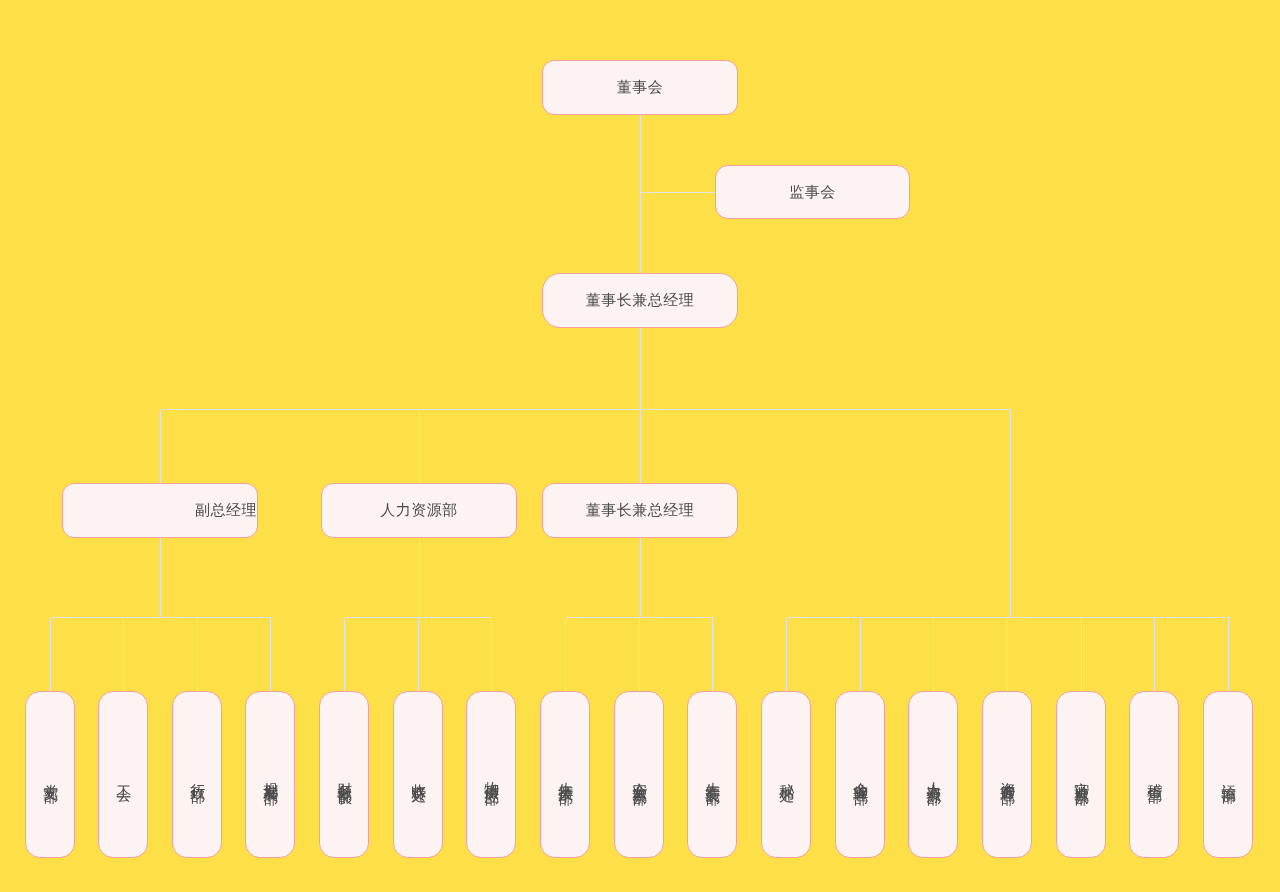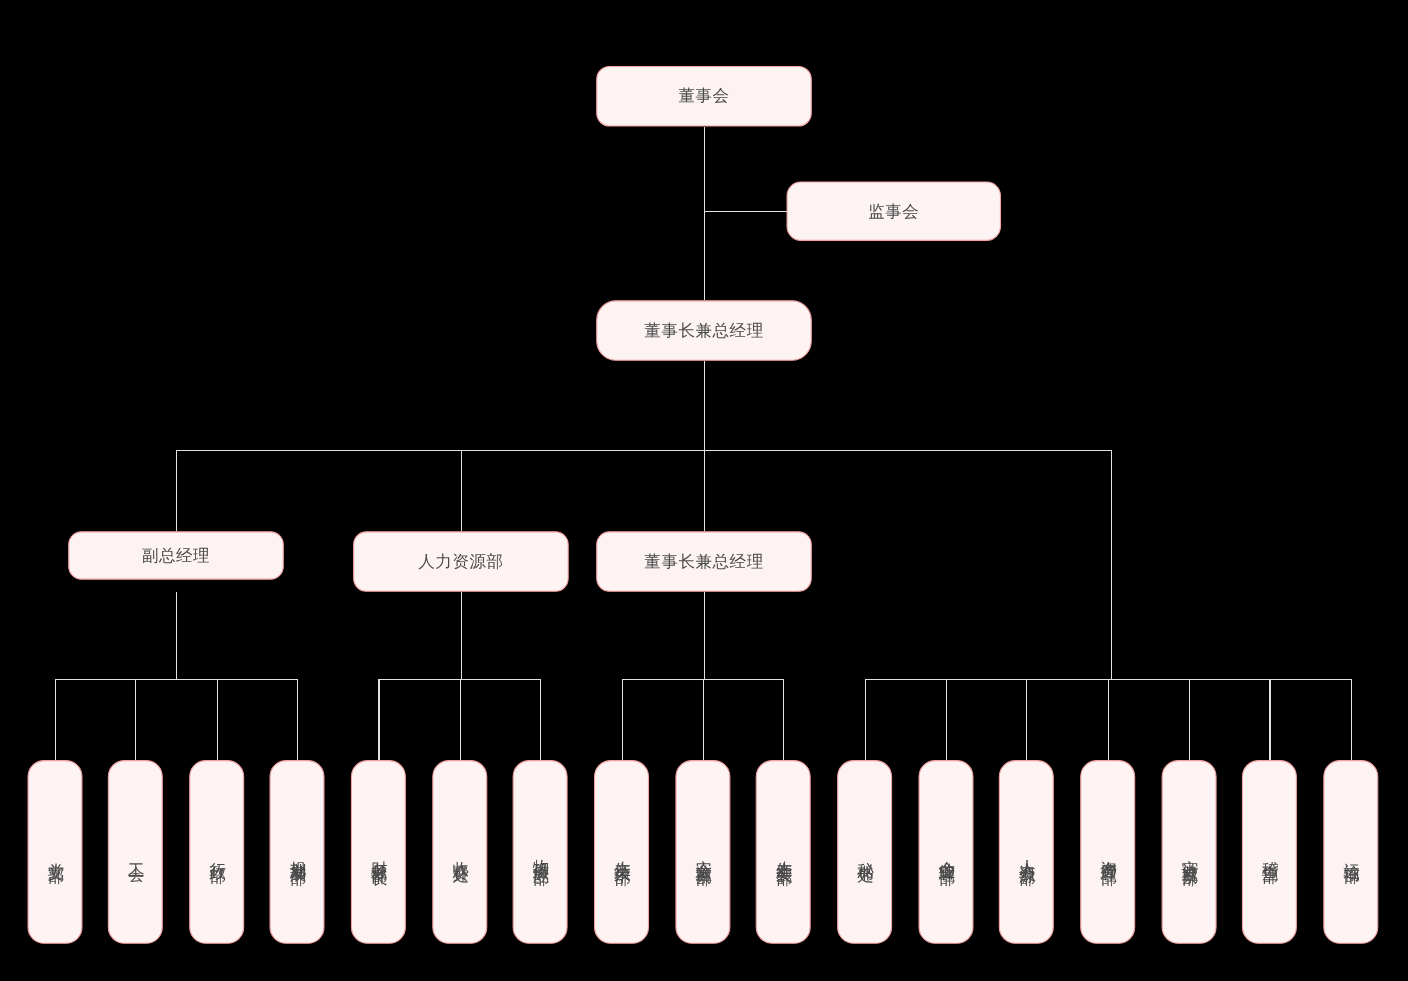--- a/index.html
+++ b/index.html
@@ -11,21 +11,21 @@
   body {
     font-family: "DejaVu Sans", "Liberation Sans", sans-serif;
     width: 1280px;
     height: 892px;
     overflow: hidden;
   }
   #chart-root {
     position: relative;
     width: 1280px;
     height: 892px;
-    background: #000000;
+    background: #fde047;
   }
   #connector-layer {
     position: absolute;
     left: 0;
     top: 0;
     width: 1280px;
     height: 892px;
     pointer-events: none;
   }
   .node {
@@ -106,21 +106,21 @@
 
   <div class="node top-node" style="left:715px; top:165px; width:195px; height:54px;border-radius:13px;">
     <span class="node-label">监事会</span>
   </div>
 
   <div class="node top-node" style="left:542px; top:273px; width:196px; height:55px;border-radius:18px;">
     <span class="node-label">董事长兼总经理</span>
   </div>
 
   <div id="manager-layer">
-      <div class="node top-node" style="left: 62px; top: 483px; width: 196px; height: 44px;">
+      <div class="node top-node" style="left: 62px; top: 483px; width: 196px; height: 55px; justify-content: flex-end;">
         <span class="node-label">副总经理</span>
       </div>
       <div class="node top-node" style="left: 321px; top: 483px; width: 196px; height: 55px;">
         <span class="node-label">人力资源部</span>
       </div>
       <div class="node top-node" style="left: 542px; top: 483px; width: 196px; height: 55px;">
         <span class="node-label">董事长兼总经理</span>
       </div>
     </div>
 

